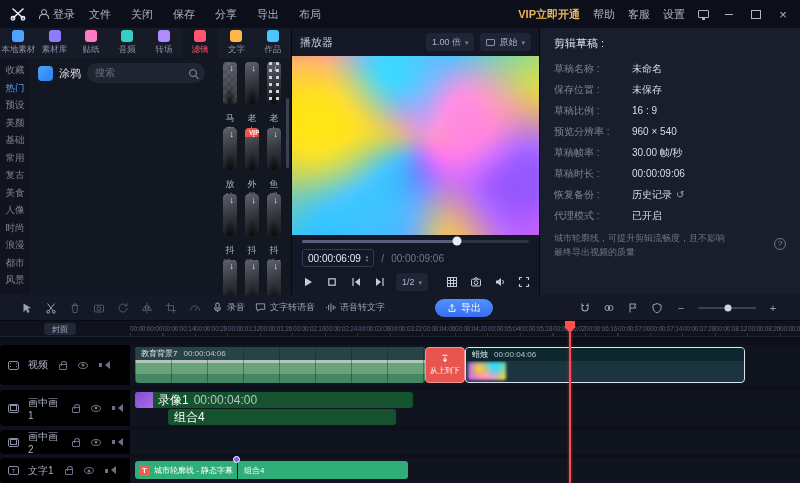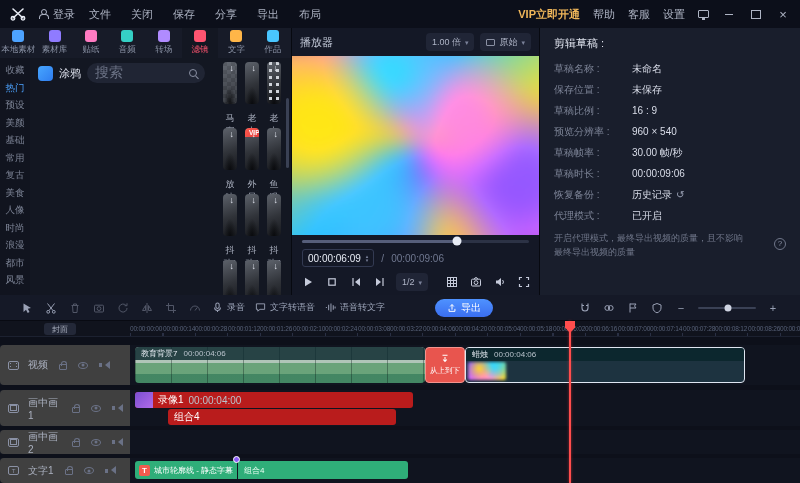--- a/index.html
+++ b/index.html
@@ -36,21 +36,21 @@
 .lp-tab.active{color:#ff5470;background:#131722}
 .lp-body{flex:1;display:flex;min-height:0}
 .lp-cats{width:30px;background:#11141f;display:flex;flex-direction:column;align-items:center;padding-top:4px;font-size:9.5px;color:#7d8496;overflow:hidden}
 .lp-cat{height:17.5px;display:flex;align-items:center;cursor:pointer;white-space:nowrap}
 .lp-cat.active{color:#4da3ff}
 .lp-content{flex:1;display:flex;min-width:0}
 .lp-header{height:30px;display:flex;align-items:center;padding:0 8px;gap:6px}
 .collection-icon{width:15px;height:15px;border-radius:4px;background:linear-gradient(135deg,#47a6ff,#2f7df0)}
 .collection-title{font-size:11px;color:#dfe3ee}
 .search-box{margin-left:auto;width:118px;height:20px;background:#202534;border-radius:10px;display:flex;align-items:center;padding:0 8px;gap:6px}
-.search-box input{flex:1;background:transparent;border:0;outline:0;color:#cfd4e2;font-size:14px;min-width:0;font-family:Liberation Serif, serif}
+.search-box input{flex:1;background:transparent;border:0;outline:0;color:#cfd4e2;font-size:10px;min-width:0;font-family:Liberation Mono, monospace}
 .search-box input::placeholder{color:#6b7285}
 .i-search{width:8px;height:8px;border:1.3px solid #8a90a3;border-radius:50%;position:relative;flex:none}
 .i-search::after{content:"";position:absolute;width:4px;height:1.3px;background:#8a90a3;transform:rotate(45deg);right:-3px;bottom:-2px}
 .lp-grid{flex:1;display:grid;grid-template-columns:repeat(3,1fr);gap:5px 8px;padding:4px 10px 0;overflow:hidden;align-content:start}
 .filter-cell{display:flex;flex-direction:column;gap:8px;cursor:pointer}
 .thumb{position:relative;height:42px;border-radius:4px;background:linear-gradient(160deg,#5d626b 0%,#303339 55%,#17191e 100%);overflow:hidden}
 .thumb::after{content:"";position:absolute;inset:0;background:radial-gradient(ellipse 60% 60% at 50% 100%,rgba(5,6,8,.8),transparent 70%)}
 .thumb.mosaic::before{content:"";position:absolute;inset:0;background:repeating-conic-gradient(#6a6f78 0 25%,#53575f 0 50%);background-size:8px 8px;opacity:.45}
 .thumb.film::before{content:"";position:absolute;inset:0;z-index:1;background-image:repeating-linear-gradient(180deg,#cfd3da 0 3px,transparent 3px 7px),repeating-linear-gradient(180deg,#cfd3da 0 3px,transparent 3px 7px);background-size:3px 100%,3px 100%;background-position:2px 0,calc(100% - 2px) 0;background-repeat:no-repeat}
 .dl-icon{position:absolute;top:1px;right:3px;z-index:2;color:#e8ecf5;font-size:9px}
@@ -123,21 +123,21 @@
 .tl-ruler::after{content:"";position:absolute;left:130px;right:0;bottom:0;height:3px;background:repeating-linear-gradient(90deg,#2a3044 0 1px,transparent 1px 32.5px)}
 .cover-btn{position:absolute;left:44px;top:2px;height:12px;padding:0 8px;background:#232838;border-radius:3px;font-size:8px;color:#aab0bf;display:flex;align-items:center;cursor:pointer}
 .ruler-label{position:absolute;top:4px;font-size:6.5px;letter-spacing:-.2px;color:#566077;white-space:nowrap}
 
 .tl-tracks{flex:1;position:relative}
 .track-row{position:absolute;left:0;right:0;display:flex;background:#10141f}
 .row-video{top:8px;height:40px}
 .row-pip1{top:53px;height:36px}
 .row-pip2{top:93px;height:24px}
 .row-text1{top:121px;height:25px}
-.track-head{width:130px;flex:none;display:flex;align-items:center;gap:9px;padding:0 8px;background:#404040;border-radius:4px 0 0 4px;font-size:10px;color:#aab0bf}
+.track-head{width:130px;flex:none;display:flex;align-items:center;gap:9px;padding:0 8px;background:#000000;border-radius:4px 0 0 4px;font-size:10px;color:#aab0bf}
 .track-lane{flex:1;position:relative}
 .i-film{width:11px;height:9px;border:1px solid #8a91a5;border-radius:2px;position:relative;flex:none}
 .i-film::before{content:"";position:absolute;left:1px;top:1px;bottom:1px;width:1px;background:repeating-linear-gradient(180deg,#8a91a5 0 1px,transparent 1px 3px)}
 .i-film::after{content:"";position:absolute;right:1px;top:1px;bottom:1px;width:1px;background:repeating-linear-gradient(180deg,#8a91a5 0 1px,transparent 1px 3px)}
 .i-pip{width:11px;height:9px;border:1px solid #8a91a5;border-radius:2px;position:relative;flex:none}
 .i-pip::after{content:"";position:absolute;right:1px;bottom:1px;width:5px;height:4px;border:1px solid #8a91a5}
 .i-ttrack{width:11px;height:9px;border:1px solid #8a91a5;border-radius:2px;position:relative;flex:none;display:flex;align-items:center;justify-content:center}
 .i-ttrack::after{content:"T";font-size:6px;color:#8a91a5}
 .hicons{display:flex;gap:11px;align-items:center;margin-left:2px}
 .i-lock{width:8px;height:6px;border:1px solid #6a7186;border-radius:1px;position:relative;margin-top:3px;cursor:pointer}
@@ -156,21 +156,21 @@
 .clip-bar{position:absolute;left:0;right:0;top:0;height:13px;background:rgba(9,38,44,.85);display:flex;align-items:center;gap:6px;padding:0 6px;font-size:8px;color:#e6ebf2;white-space:nowrap}
 .clip-dur{color:#b9c3cc}
 .clip-trans{left:295px;top:2px;width:40px;height:36px;background:#e8554e;border:1px solid #f3938e;display:flex;flex-direction:column;align-items:center;justify-content:center;gap:2px;font-size:7.5px;color:#fff;white-space:nowrap}
 .clip-video2{left:335px;top:2px;width:280px;height:36px;background:#1d3340;border:1px solid #dfe5f0}
 .mini-swirl{position:absolute;left:2px;top:14px;bottom:2px;width:38px;border-radius:2px;
  background:radial-gradient(circle at 30% 35%,rgba(252,225,70,.95),transparent 45%),
   radial-gradient(circle at 70% 30%,rgba(80,210,240,.95),transparent 45%),
   radial-gradient(circle at 60% 75%,rgba(250,140,215,.9),transparent 50%),
   conic-gradient(from 30deg,#38c6ee,#f6d94e,#ef7fd3,#7e59f2,#38c6ee);
  filter:blur(1.5px) saturate(1.3)}
-.clip-pip{height:16px;background:#b91c1c;display:flex;align-items:center;gap:5px;font-size:10px;color:#fff;border-radius:3px;white-space:nowrap}
+.clip-pip{height:16px;background:#14532d;display:flex;align-items:center;gap:5px;font-size:12px;color:#fff;border-radius:3px;white-space:nowrap}
 .clip-pip1{left:5px;top:2px;width:278px}
 .clip-pip2{left:38px;top:19px;width:228px;padding:0 6px}
 .pip-thumb{width:18px;height:100%;flex:none;background:linear-gradient(135deg,#7a4fd0,#b06ae8)}
 .clip-textc{height:18px;background:#2fae79;display:flex;align-items:center;gap:4px;font-size:8px;color:#fff;white-space:nowrap;overflow:hidden}
 .clip-text1{left:5px;top:3px;width:102px;padding:0 4px;border-radius:3px 0 0 3px}
 .clip-text2{left:108px;top:3px;width:170px;padding:0 6px;border-radius:0 3px 3px 0;color:#eafff3}
 .text-badge{width:11px;height:11px;border-radius:2px;background:#f25c4e;display:flex;align-items:center;justify-content:center;font-size:8px;font-weight:bold;color:#fff;flex:none}
 .key-dot{position:absolute;left:103px;top:-2px;width:7px;height:7px;border-radius:50%;background:#8a5cf6;border:1px solid #fff;z-index:3}
 
 .playhead{position:absolute;left:569px;top:26px;bottom:0;width:2px;background:#ff4d4d;z-index:6;box-shadow:0 0 3px rgba(255,60,60,.6);cursor:ew-resize}
@@ -488,21 +488,21 @@
             <span class="i-history"></span>
           </span>
         </div>
       <div class="dp-row">
           <span class="dp-label">代理模式 :</span>
           <span class="dp-value">
             <span>已开启</span>
           </span>
         </div>
       <div class="dp-note">
-        <span>开启代理模式，最终导出视频的质量，且不影响</span><br>
+        <span>城市轮廓线，可提升剪辑流畅度，且不影响</span><br>
         <span>最终导出视频的质量</span>
         <span class="q-icon"></span>
       </div>
     </div>
   </div>
 
   <div class="timeline">
 
     <div class="tl-toolbar">
       <span class="ti">

